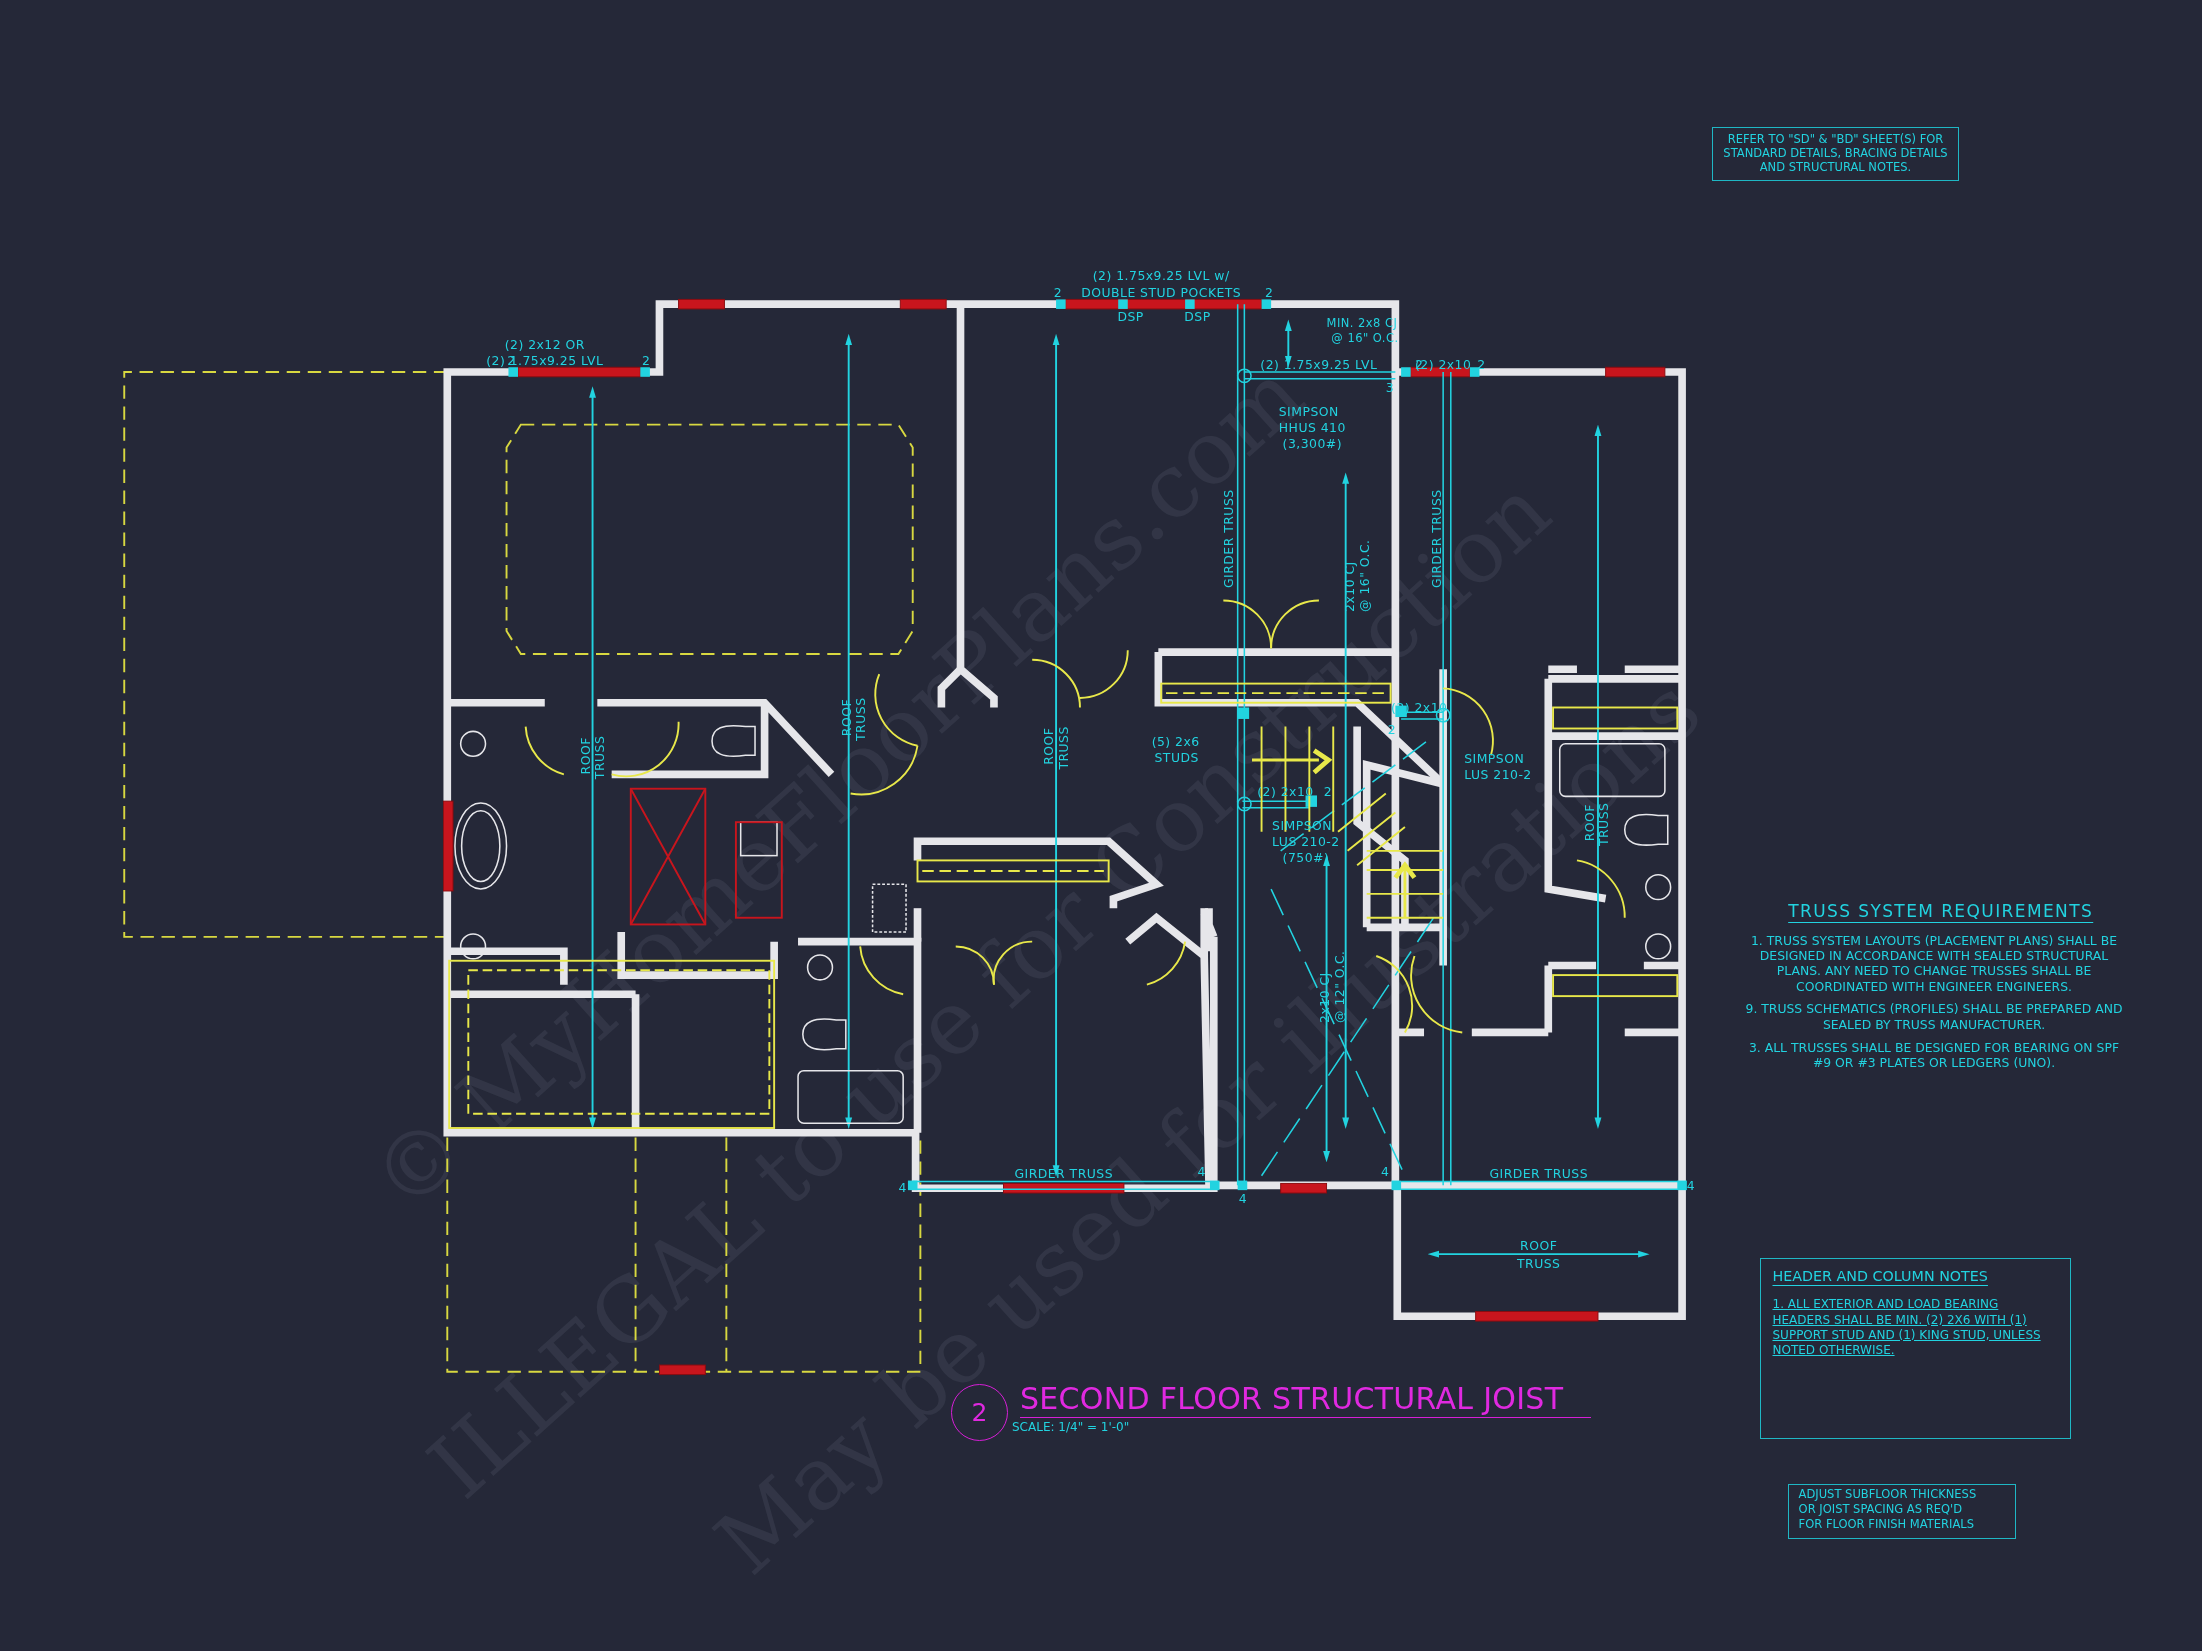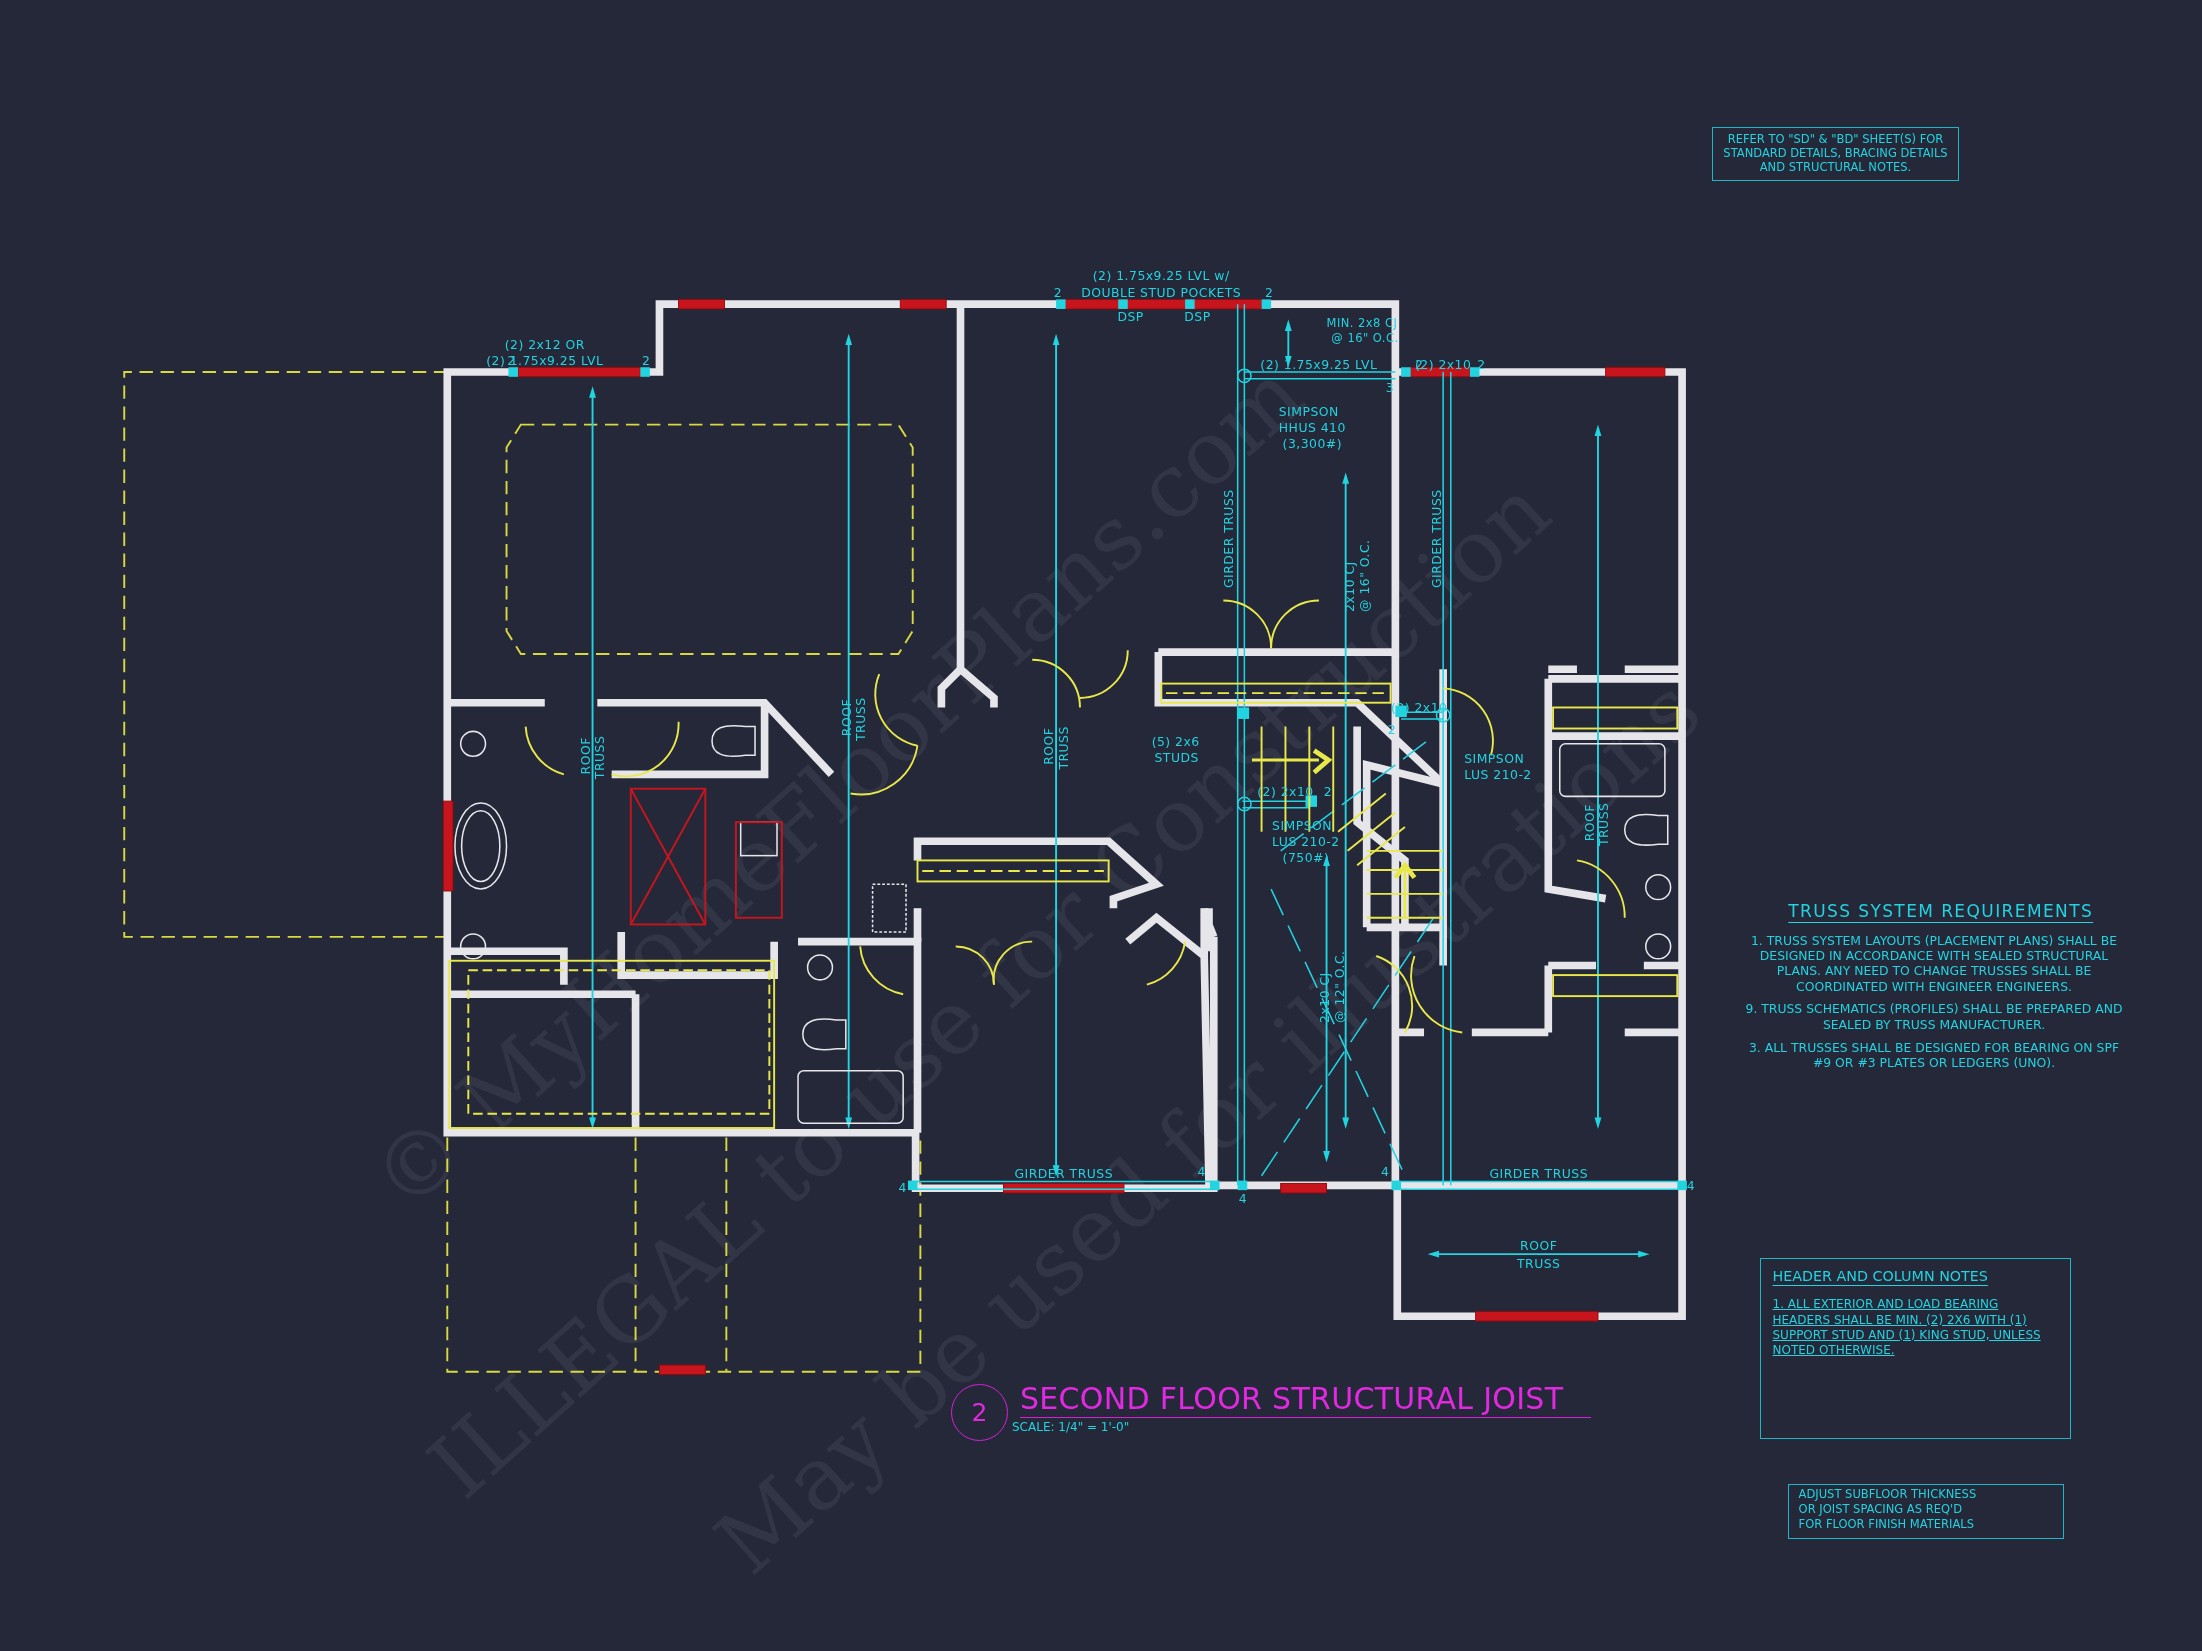--- a/index.html
+++ b/index.html
@@ -8,21 +8,21 @@
   .cad{font-family:"DejaVu Sans",sans-serif;fill:#22d3e0;font-size:13px;letter-spacing:0.5px;}
   .cad-sm{font-size:12px;}
   .note-box{position:absolute;border:1.9px solid #1fb7c4;color:#22d3e0;font-family:"DejaVu Sans",sans-serif;text-transform:uppercase;}
   .ref-box{left:1712px;top:127px;width:247px;height:54px;font-size:11.5px;line-height:14.3px;text-align:center;padding-top:3.8px;box-sizing:border-box;}
   .truss-notes{position:absolute;left:1738px;top:904px;width:392px;color:#22d3e0;font-family:"DejaVu Sans",sans-serif;font-size:12.4px;line-height:15.3px;text-align:center;}
   .truss-notes h3{margin:0 0 13.4px 13.4px;font-weight:normal;font-size:17px;letter-spacing:1.4px;text-decoration:underline;text-underline-offset:4.8px;}
   .truss-notes p{margin:0 0 7.6px 0;}
   .hdr-box{left:1760px;top:1258px;width:311px;height:181px;font-size:12px;line-height:15.3px;padding:9.6px 11.5px;box-sizing:border-box;}
   .hdr-box h4{margin:0 0 13.4px 0;font-weight:normal;font-size:14.3px;text-decoration:underline;text-underline-offset:3.8px;}
   .hdr-box p{margin:0 0 13.4px 0;text-decoration:underline;}
-  .sub-box{left:1788px;top:1484px;width:276px;height:55px;font-size:11.5px;line-height:15.3px;padding:1.9px 0 0 9.6px;box-sizing:border-box;}
+  .sub-box{left:1788px;top:1484px;width:228px;height:55px;font-size:11.5px;line-height:15.3px;padding:1.9px 0 0 9.6px;box-sizing:border-box;}
   .title-block{position:absolute;left:951px;top:1384px;}
   .title-circle{position:absolute;left:0;top:0;width:55px;height:55px;border:1.4px solid #d61fd6;border-radius:50%;color:#e029e0;font-size:25px;text-align:center;line-height:55px;}
   .title-text{position:absolute;left:69px;top:-2.9px;color:#e029e0;font-size:30px;white-space:nowrap;letter-spacing:0.3px;border-bottom:1.9px solid #d61fd6;padding-bottom:1px;width:571px;}
   .title-scale{position:absolute;left:61px;top:36px;color:#22d3e0;font-size:12px;white-space:nowrap;}
   .watermark{position:absolute;color:rgba(170,175,200,0.10);font-family:"DejaVu Serif",serif;white-space:nowrap;transform-origin:left bottom;pointer-events:none;}
 </style>
 </head>
 <body>
 
 <div class="watermark" style="left:421px;top:1128px;font-size:88px;transform:rotate(-42deg);">© MyHomeFloorPlans.com</div>

